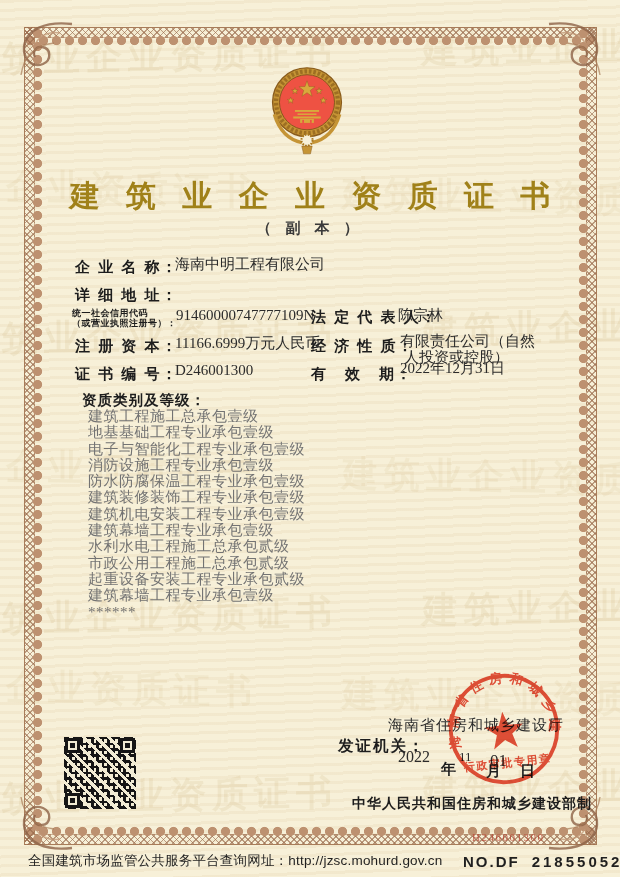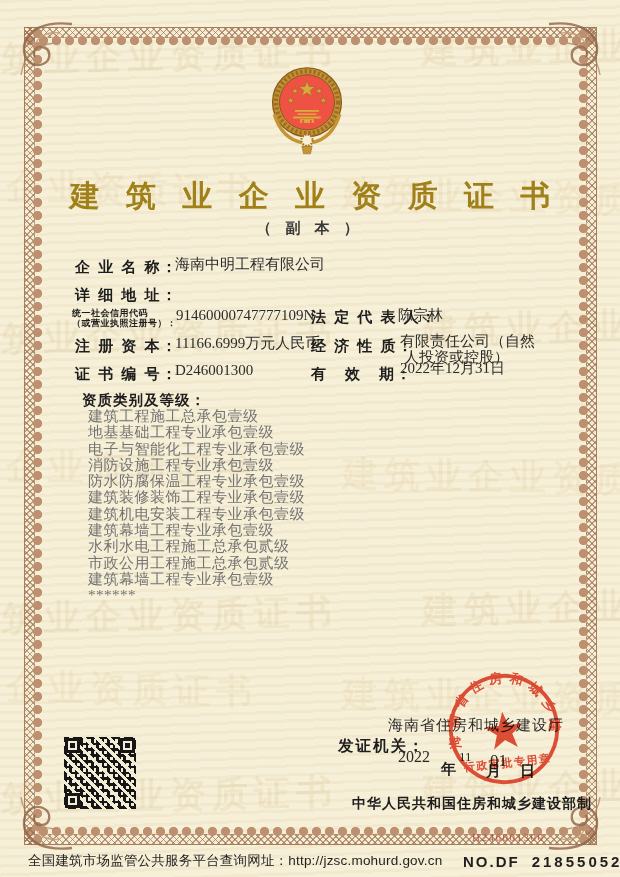--- a/index.html
+++ b/index.html
@@ -180,20 +180,21 @@
     <div class="qual-item">建筑工程施工总承包壹级</div>
     <div class="qual-item">地基基础工程专业承包壹级</div>
     <div class="qual-item">电子与智能化工程专业承包壹级</div>
     <div class="qual-item">消防设施工程专业承包壹级</div>
     <div class="qual-item">防水防腐保温工程专业承包壹级</div>
     <div class="qual-item">建筑装修装饰工程专业承包壹级</div>
     <div class="qual-item">建筑机电安装工程专业承包壹级</div>
     <div class="qual-item">建筑幕墙工程专业承包壹级</div>
     <div class="qual-item">水利水电工程施工总承包贰级</div>
     <div class="qual-item">市政公用工程施工总承包贰级</div>
+    <div class="qual-item">起重设备安装工程专业承包贰级</div>
     <div class="qual-item">建筑幕墙工程专业承包壹级</div>
     <div class="qual-item">******</div>
   </div>
 
   <div class="abs fvalue" style="left:388px; top:716px; letter-spacing:1px">海南省住房和城乡建设厅</div>
   <div class="abs flabel" style="left:338px; top:736px; font-size:15.5px">发证机关：</div>
   <div class="abs fvalue" style="left:398px; top:748px; font-size:16px">2022</div>
   <div class="abs flabel" style="left:441px; top:760px">年</div>
   <div class="abs fvalue" style="left:459px; top:749px; font-size:13px">11</div>
   <div class="abs flabel" style="left:486px; top:762px">月</div>

